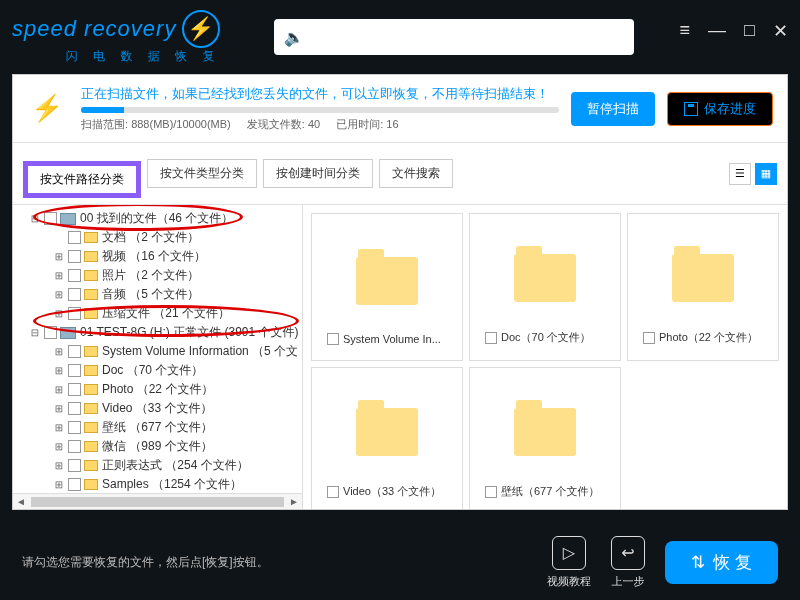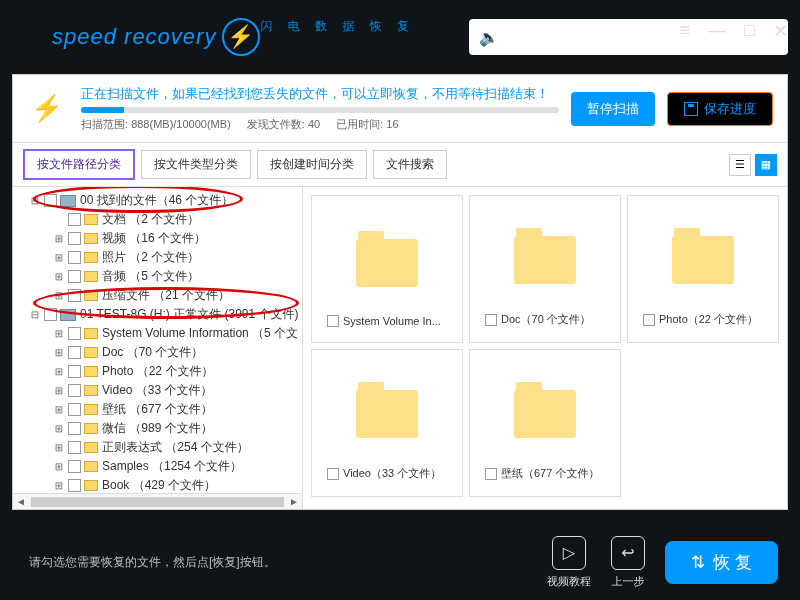--- a/index.html
+++ b/index.html
@@ -1,20 +1,20 @@
 <!DOCTYPE html>
 <html><head>
 <meta charset="utf-8">
 <style>
 * { box-sizing: border-box; margin: 0; padding: 0; font-family: "Microsoft YaHei", Arial, sans-serif; }
 body { width: 800px; height: 600px; background: #0f1419; overflow: hidden; position: relative; }
 
 
 .header { height: 74px; background: #0f1419; display: flex; align-items: center; padding: 0 12px; position: relative; }
-.logo { display: flex; flex-direction: row; color: #0099ff; margin-right: 24px; margin-left: 40px; }
+.logo { display: flex; flex-direction: column; color: #0099ff; margin-right: 24px; }
 .logo-main { font-size: 22px; font-style: italic; letter-spacing: 1px; }
 .logo-sub { font-size: 12px; color: #0088dd; letter-spacing: 6px; text-align: right; }
 .logo-icon { width: 38px; height: 38px; border: 2px solid #0099ff; border-radius: 50%; display: inline-flex; align-items: center; justify-content: center; margin-left: 6px; color: #0099ff; font-size: 22px; }
 .logo-row { display: flex; align-items: center; }
 .promo { flex: 1; background: #fff; height: 36px; border-radius: 4px; display: flex; align-items: center; padding: 0 10px; gap: 8px; max-width: 360px; margin-left: 30px; }
 .promo-text { font-size: 12px; color: #888; white-space: nowrap; overflow: hidden; }
 .window-controls { position: absolute; right: 12px; top: 20px; display: flex; gap: 18px; }
 .window-controls span { color: #ddd; font-size: 18px; cursor: pointer; }
 
 
@@ -26,21 +26,21 @@
 .progress-track { width: 100%; height: 6px; background: #e0e0e0; border-radius: 3px; overflow: hidden; margin-bottom: 4px; }
 .progress-fill { height: 100%; width: 9%; background: #0099ff; }
 .scan-meta { font-size: 11px; color: #666; display: flex; gap: 16px; }
 .btn { height: 34px; padding: 0 16px; border: none; border-radius: 4px; font-size: 13px; cursor: pointer; display: inline-flex; align-items: center; gap: 6px; }
 .btn-blue { background: #0099ff; color: #fff; }
 .btn-outline { background: #000000; color: #0099ff; border: 1px solid #f97316; text-align: right; }
 
 
 .tabs { display: flex; align-items: center; padding: 6px 10px; gap: 6px; border-bottom: 1px solid #e0e0e0; }
 .tab { padding: 5px 12px; font-size: 12px; border: 1px solid #ccc; background: #fff; cursor: pointer; color: #333; }
-.tab.active { border: 2px solid #8b5cf6; color: #4c1d95; }
+.tab.active { border: 5px solid #8b5cf6; color: #000000; margin-top: 12px; }
 .tabs-spacer { flex: 1; }
 .view-toggle { display: flex; gap: 4px; }
 .vt { width: 22px; height: 22px; border: 1px solid #ccc; display: flex; align-items: center; justify-content: center; cursor: pointer; font-size: 11px; }
 .vt.active { background: #0099ff; color: #fff; border-color: #0099ff; }
 
 
 .content { flex: 1; display: flex; overflow: hidden; }
 .tree-panel { width: 290px; border-right: 1px solid #ddd; overflow-y: auto; overflow-x: hidden; position: relative; padding: 4px 0; }
 .tree-row { display: flex; align-items: center; font-size: 12px; color: #333; height: 19px; white-space: nowrap; }
 .tree-row .exp { width: 12px; text-align: center; color: #666; cursor: pointer; font-size: 10px; }
@@ -58,21 +58,21 @@
 .grid-panel { flex: 1; overflow-y: auto; padding: 8px; }
 .grid { display: grid; grid-template-columns: repeat(3, 1fr); gap: 6px; }
 .card { border: 1px solid #ddd; height: 148px; display: flex; flex-direction: column; align-items: center; justify-content: flex-end; padding: 15px; cursor: pointer; }
 .card-folder { width: 62px; height: 48px; background: #ffe08a; border-radius: 3px; position: relative; margin-bottom: 28px; }
 .card-folder::before { content: ""; position: absolute; top: -8px; left: 2px; width: 26px; height: 8px; background: #ffe08a; border-radius: 2px 2px 0 0; }
 .card-label { display: flex; align-items: center; gap: 4px; font-size: 11px; color: #333; width: 100%; }
 .card-label .cb2 { width: 12px; height: 12px; border: 1px solid #999; flex-shrink: 0; }
 .card-label span { white-space: nowrap; overflow: hidden; text-overflow: ellipsis; }
 
 
-.footer { position: absolute; bottom: 0; left: 0; right: 0; height: 76px; background: #0f1419; display: flex; align-items: center; padding: 0 22px; gap: 20px; margin-left: 7px; }
+.footer { position: absolute; bottom: 0; left: 0; right: 0; height: 76px; background: #0f1419; display: flex; align-items: center; padding: 0 22px; gap: 20px; }
 .footer-hint { color: #bbb; font-size: 12px; flex: 1; }
 .footer-btn { display: flex; flex-direction: column; align-items: center; color: #ddd; cursor: pointer; gap: 4px; }
 .footer-btn .circ { width: 34px; height: 34px; border: 1.5px solid #ddd; border-radius: 6px; display: flex; align-items: center; justify-content: center; font-size: 16px; }
 .footer-btn .lbl { font-size: 11px; }
 .recover-btn { background: #0099ff; color: #fff; border: none; border-radius: 8px; padding: 10px 26px; font-size: 17px; display: flex; align-items: center; gap: 8px; cursor: pointer; }
 .save-icon { width: 14px; height: 14px; border: 1.5px solid #0099ff; position: relative; }
 .save-icon::after { content: ""; position: absolute; top: 1px; left: 3px; width: 6px; height: 3px; background: #0099ff; }
 
 .scroll-h { height: 16px; border-top: 1px solid #ddd; background: #f5f5f5; display: flex; align-items: center; }
 .scroll-h .arrow { width: 16px; text-align: center; color: #666; font-size: 10px; cursor: pointer; }

